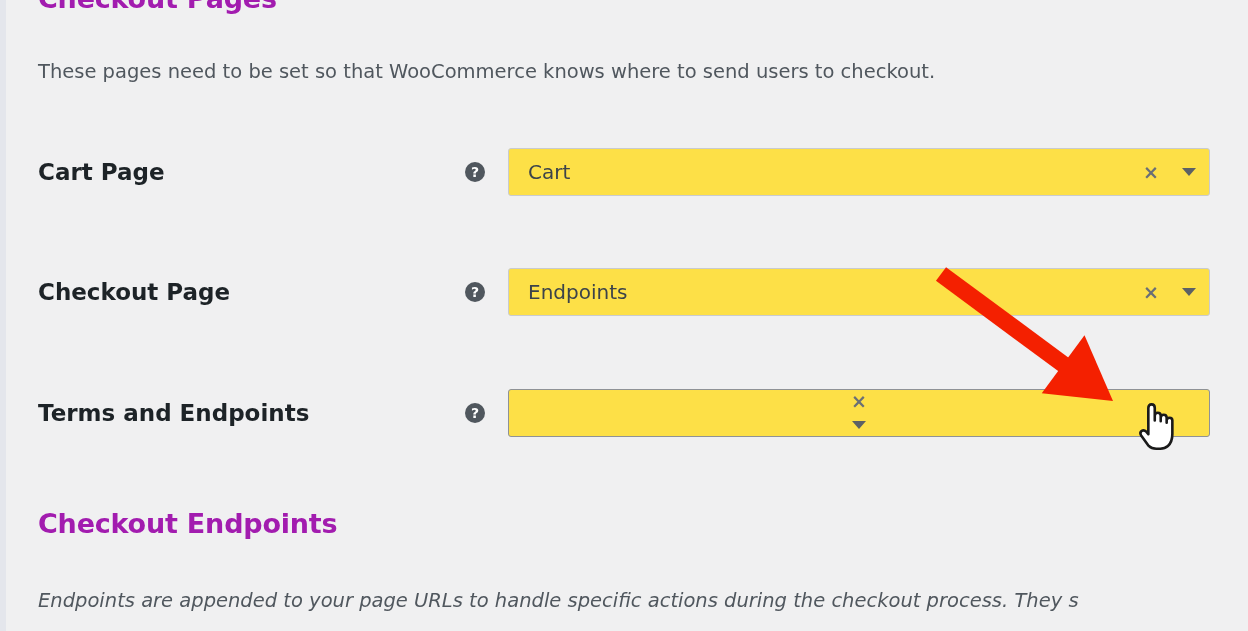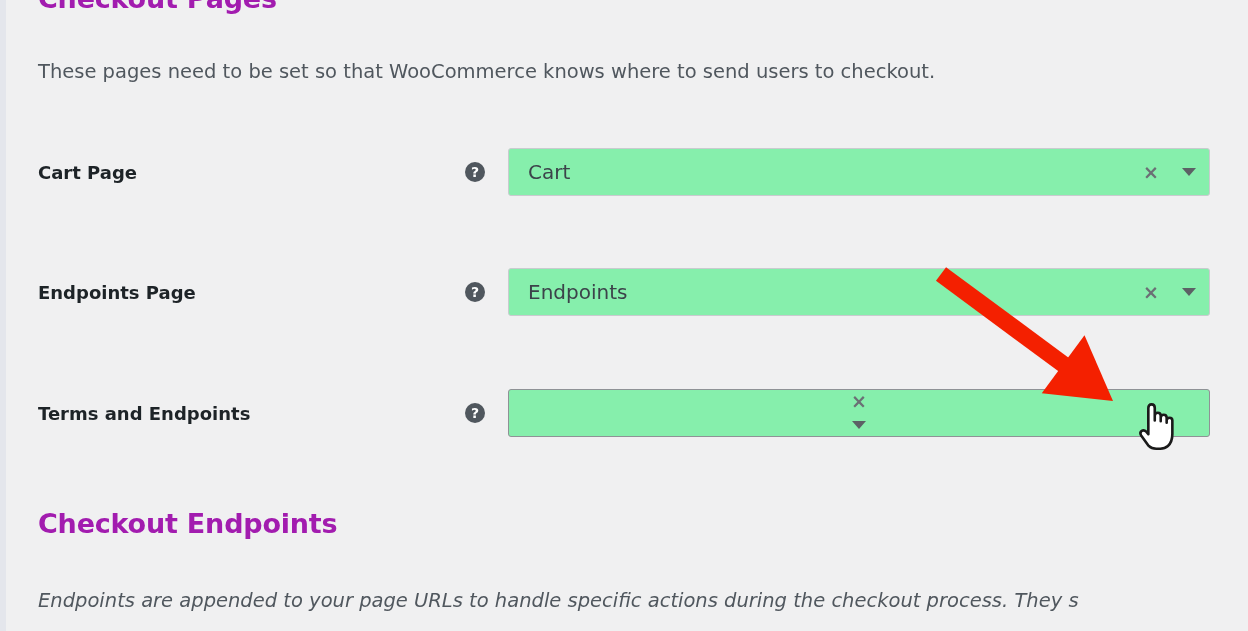--- a/index.html
+++ b/index.html
@@ -66,21 +66,21 @@
   }
   #row-cart-page      { top: 148px; }
   #row-checkout-page  { top: 268px; }
   #row-terms          { top: 389px; }
 
   .row-label {
     position: absolute;
     left: 32px;
     top: 50%;
     transform: translateY(-50%);
-    font-size: 18px;
+    font-size: 23px;
     font-weight: 700;
     color: #1d2327;
     white-space: nowrap;
   }
 
   .help-tip {
     position: absolute;
     left: 457px;
     top: 50%;
     transform: translateY(-50%);
@@ -92,21 +92,21 @@
   }
   .help-tip svg { display: block; }
 
   
   .select-control {
     position: absolute;
     left: 502px;
     top: 0;
     width: 702px;
     height: 48px;
-    background: #86efac;
+    background: #fde047;
     border: 1px solid #c9cbcf;
     border-radius: 3px;
     display: flex;
     align-items: center;
   }
   .select-control.is-active {
     border-color: #8f9296;
     flex-direction: column;
   }
 
@@ -188,21 +188,21 @@
     <div class="select-control">
       <span class="select-value">Cart</span>
       <span class="select-clear">×</span>
       <span class="select-caret">
         <span class="caret-glyph"></span>
       </span>
     </div>
   </div>
 
   <div class="form-row" id="row-checkout-page">
-    <label class="row-label">Endpoints Page</label>
+    <label class="row-label">Checkout Page</label>
 
     <span class="help-tip">
       <svg width="24" height="24" viewBox="0 0 24 24" aria-hidden="true">
         <circle cx="12" cy="12" r="10" fill="#50575e"></circle>
         <text x="12" y="17" text-anchor="middle" font-family="DejaVu Sans, sans-serif" font-size="14" font-weight="700" fill="#ffffff">?</text>
       </svg>
     </span>
 
     <div class="select-control">
       <span class="select-value">Endpoints</span>

